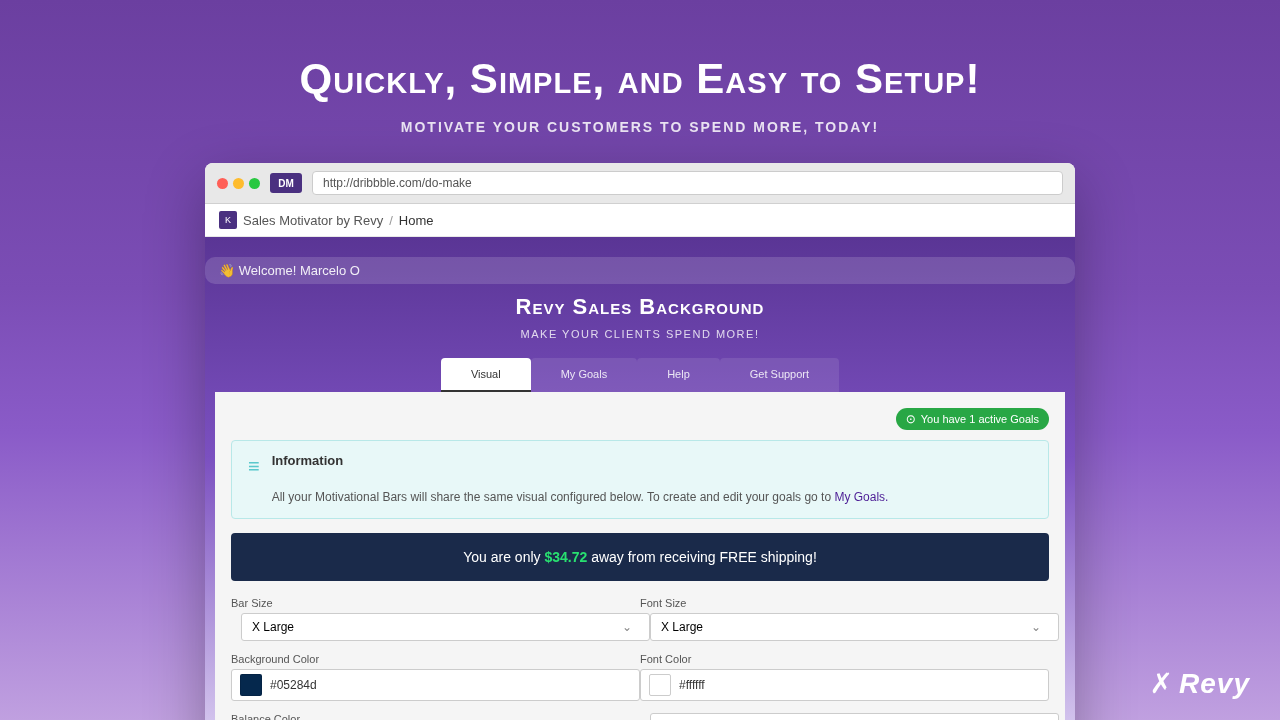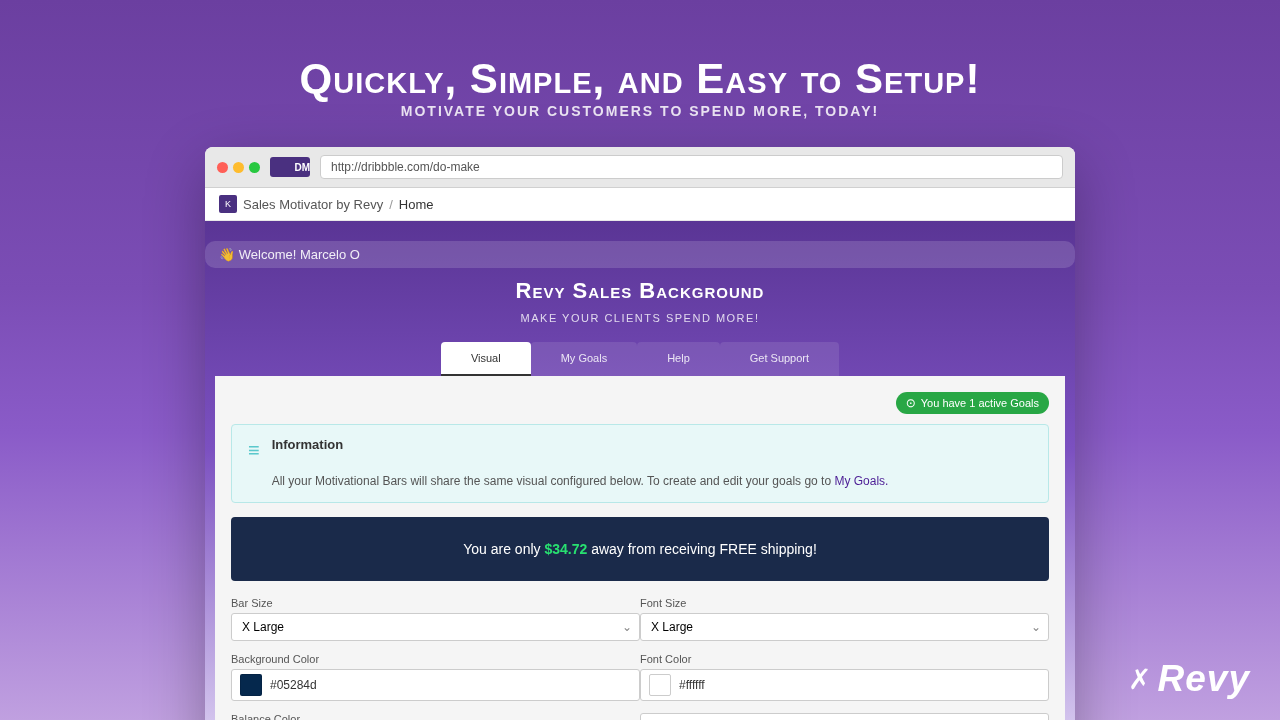--- a/index.html
+++ b/index.html
@@ -25,21 +25,21 @@
       text-align: center;
       padding-top: 55px;
       z-index: 1;
     }
     .header-title {
       font-size: 42px;
       font-weight: 800;
       color: #ffffff;
       letter-spacing: 1px;
       font-variant: small-caps;
-      margin-bottom: 0;
+      margin-bottom: 16px;
     }
     .header-subtitle {
       font-size: 14px;
       font-weight: 600;
       color: rgba(255,255,255,0.85);
       letter-spacing: 2px;
       text-transform: uppercase;
     }
 
     
@@ -70,27 +70,27 @@
     .traffic-light {
       width: 11px;
       height: 11px;
       border-radius: 50%;
     }
     .tl-red { background: #ff5f57; }
     .tl-yellow { background: #febc2e; }
     .tl-green { background: #28c840; }
 
     .browser-favicon {
-      width: 40px;
+      width: 32px;
       height: 20px;
       background: #4a3080;
       border-radius: 3px;
       display: flex;
       align-items: center;
-      justify-content: flex-end;
+      justify-content: center;
       color: white;
       font-size: 10px;
       font-weight: bold;
     }
 
     .browser-url-bar {
       flex: 1;
       background: #ffffff;
       border: 1px solid #cccccc;
       border-radius: 4px;
@@ -241,21 +241,21 @@
     .info-box-link {
       color: #4c1d95;
       text-decoration: none;
     }
 
     
     .preview-bar {
       background: #1a2a4a;
       color: #ffffff;
       text-align: center;
-      padding: 24px;
+      padding: 16px;
       font-size: 14px;
       border-radius: 4px;
       margin-bottom: 16px;
     }
     .preview-bar-amount {
       color: #28e070;
       font-weight: 700;
     }
 
     
@@ -314,41 +314,42 @@
       display: flex;
       align-items: center;
       gap: 6px;
     }
     .revy-logo-icon {
       color: #fff;
       font-size: 28px;
     }
     .revy-logo-text {
       color: #ffffff;
-      font-size: 37px;
+      font-size: 28px;
       font-weight: 700;
       font-style: italic;
       letter-spacing: 1px;
     }
 
     .select-wrapper {
       position: relative;
     }
     .select-wrapper::after {
       content: '⌄';
       position: absolute;
       right: 8px;
       top: 50%;
       transform: translateY(-50%);
       font-size: 12px;
       color: #888;
       pointer-events: none;
     }
     .select-wrapper select {
       padding-right: 28px;
+      margin-left: 10px;
     }
 
     .welcome-bar {
       background: rgba(255,255,255,0.15);
       padding: 6px 14px;
       font-size: 13px;
       color: rgba(255,255,255,0.9);
       border-radius: 10px;
     }
   </style>

